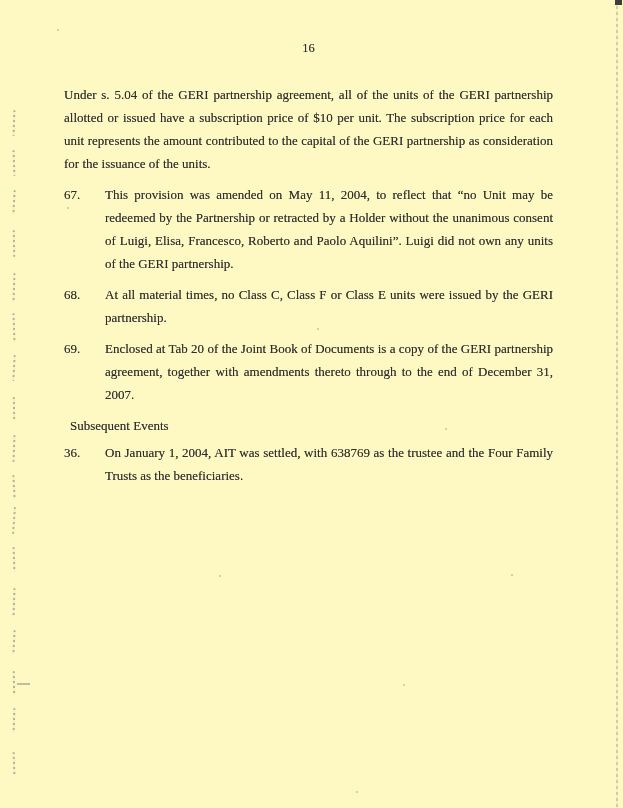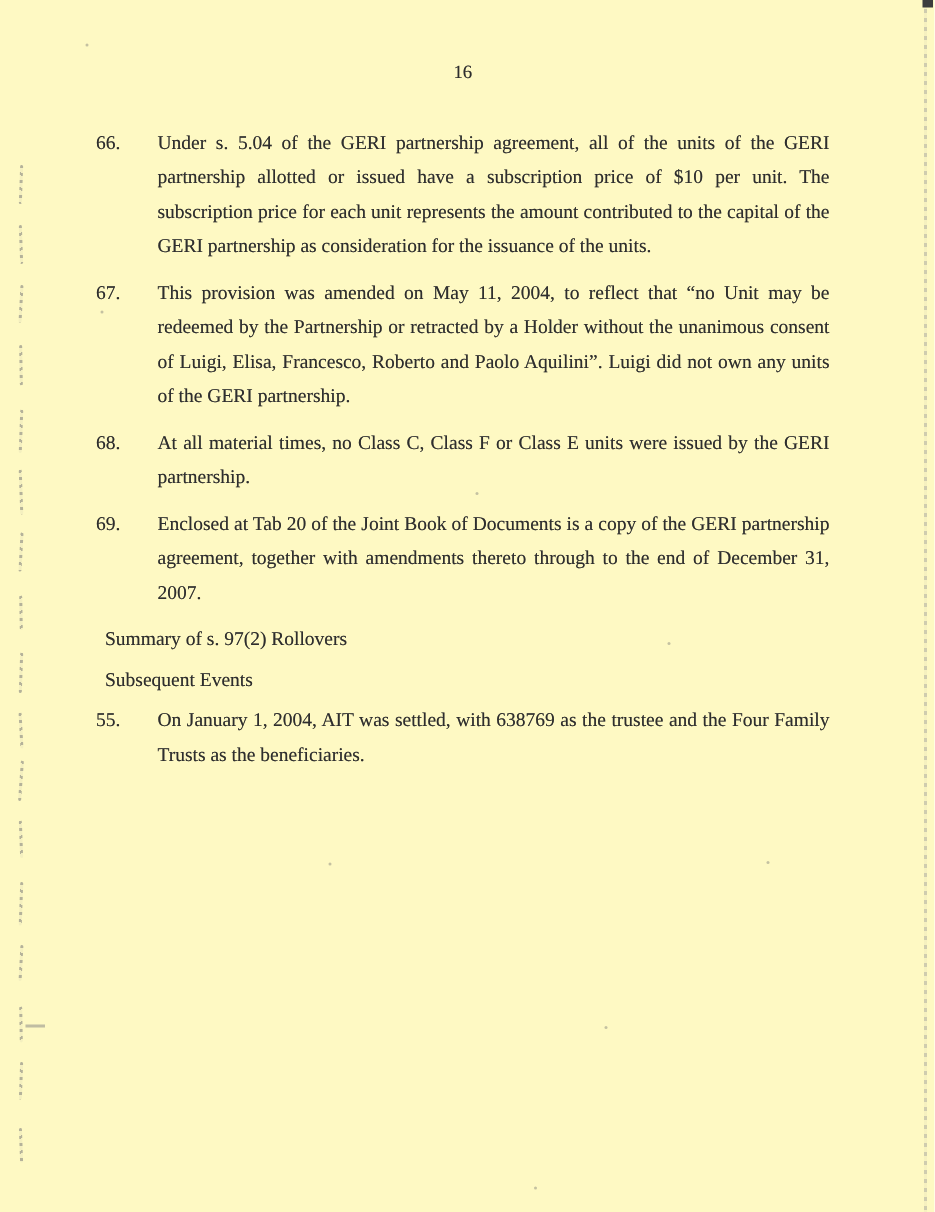--- a/index.html
+++ b/index.html
@@ -130,37 +130,35 @@
       <div class="speck" style="left: 219px; top: 575px;"></div>
       <div class="speck" style="left: 403px; top: 684px;"></div>
       <div class="speck" style="left: 356px; top: 791px;"></div>
       <div class="speck" style="left: 511px; top: 574px;"></div>
     </div>
 
   <div class="content">
     <div class="page-number">16</div>
     <div id="doc-body">
         <div class="para">
-          <span class="num">66.</span>
           <span class="ptext">Under s. 5.04 of the GERI partnership agreement, all of the units of the GERI partnership allotted or issued have a subscription price of $10 per unit. The subscription price for each unit represents the amount contributed to the capital of the GERI partnership as consideration for the issuance of the units.</span>
         </div>
         <div class="para">
           <span class="num">67.</span>
           <span class="ptext">This provision was amended on May 11, 2004, to reflect that “no Unit may be redeemed by the Partnership or retracted by a Holder without the unanimous consent of Luigi, Elisa, Francesco, Roberto and Paolo Aquilini”. Luigi did not own any units of the GERI partnership.</span>
         </div>
         <div class="para">
           <span class="num">68.</span>
           <span class="ptext">At all material times, no Class C, Class F or Class E units were issued by the GERI partnership.</span>
         </div>
         <div class="para">
           <span class="num">69.</span>
           <span class="ptext">Enclosed at Tab 20 of the Joint Book of Documents is a copy of the GERI partnership agreement, together with amendments thereto through to the end of December 31, 2007.</span>
         </div>
-        <div class="heading">Summary of s. 97(2) Rollovers</div>
         <div class="heading">Subsequent Events</div>
         <div class="para">
-          <span class="num">55.</span>
+          <span class="num">36.</span>
           <span class="ptext">On January 1, 2004, AIT was settled, with 638769 as the trustee and the Four Family Trusts as the beneficiaries.</span>
         </div>
       </div>
   </div>
 
 </div>
 
 </body></html>

